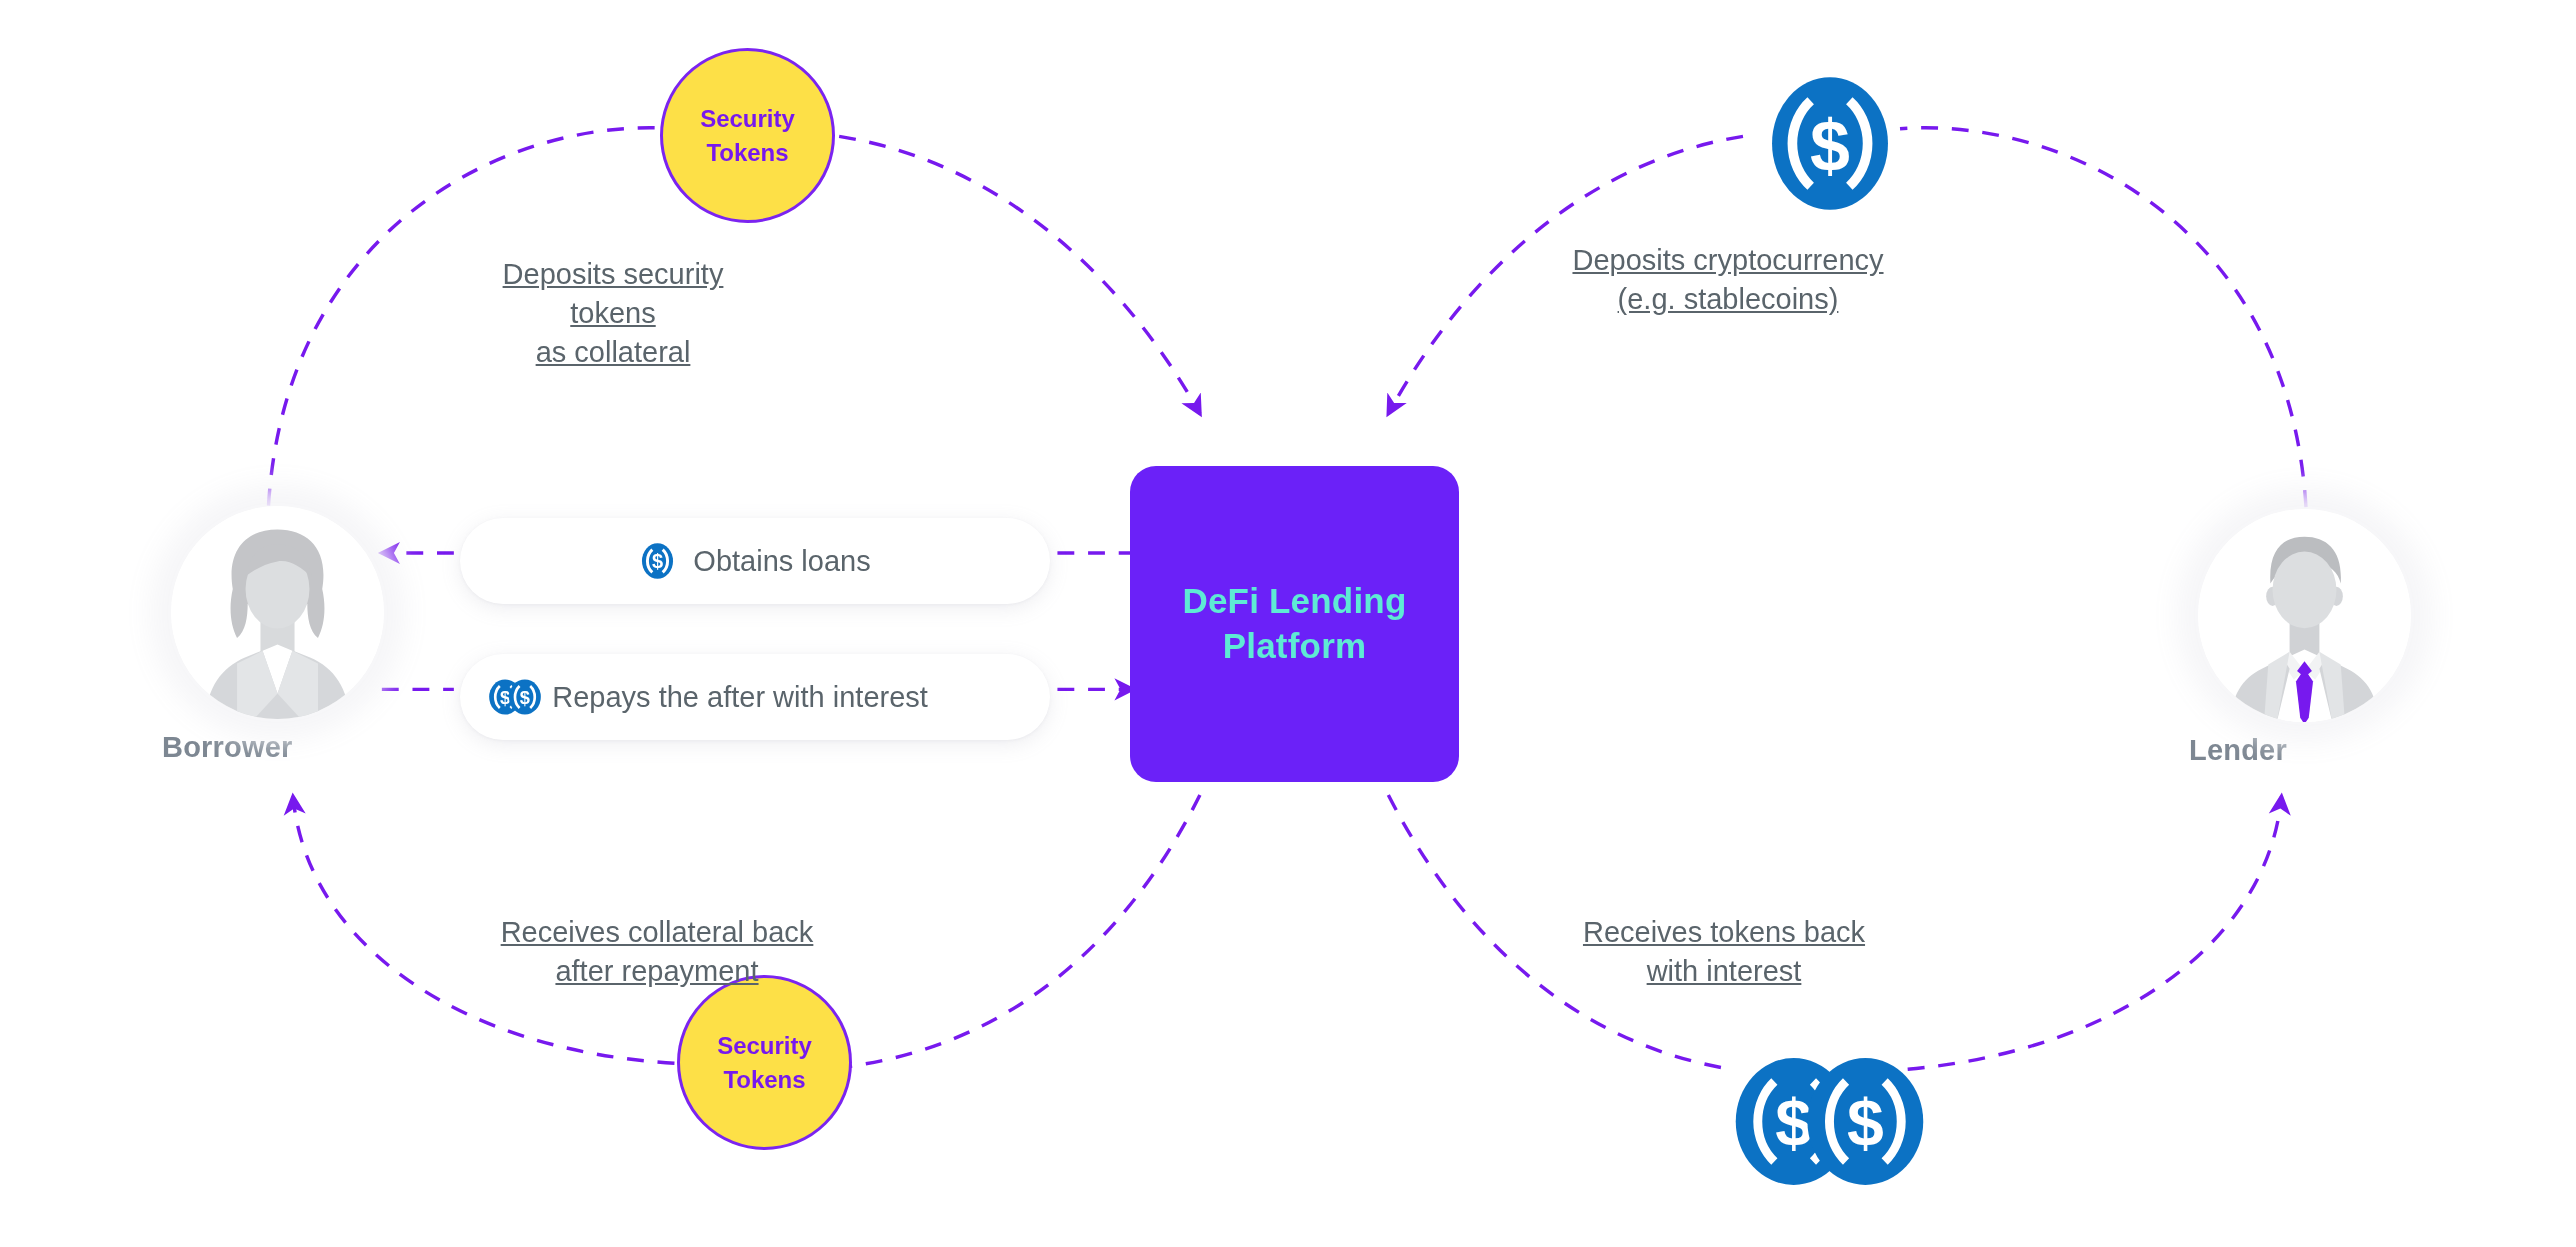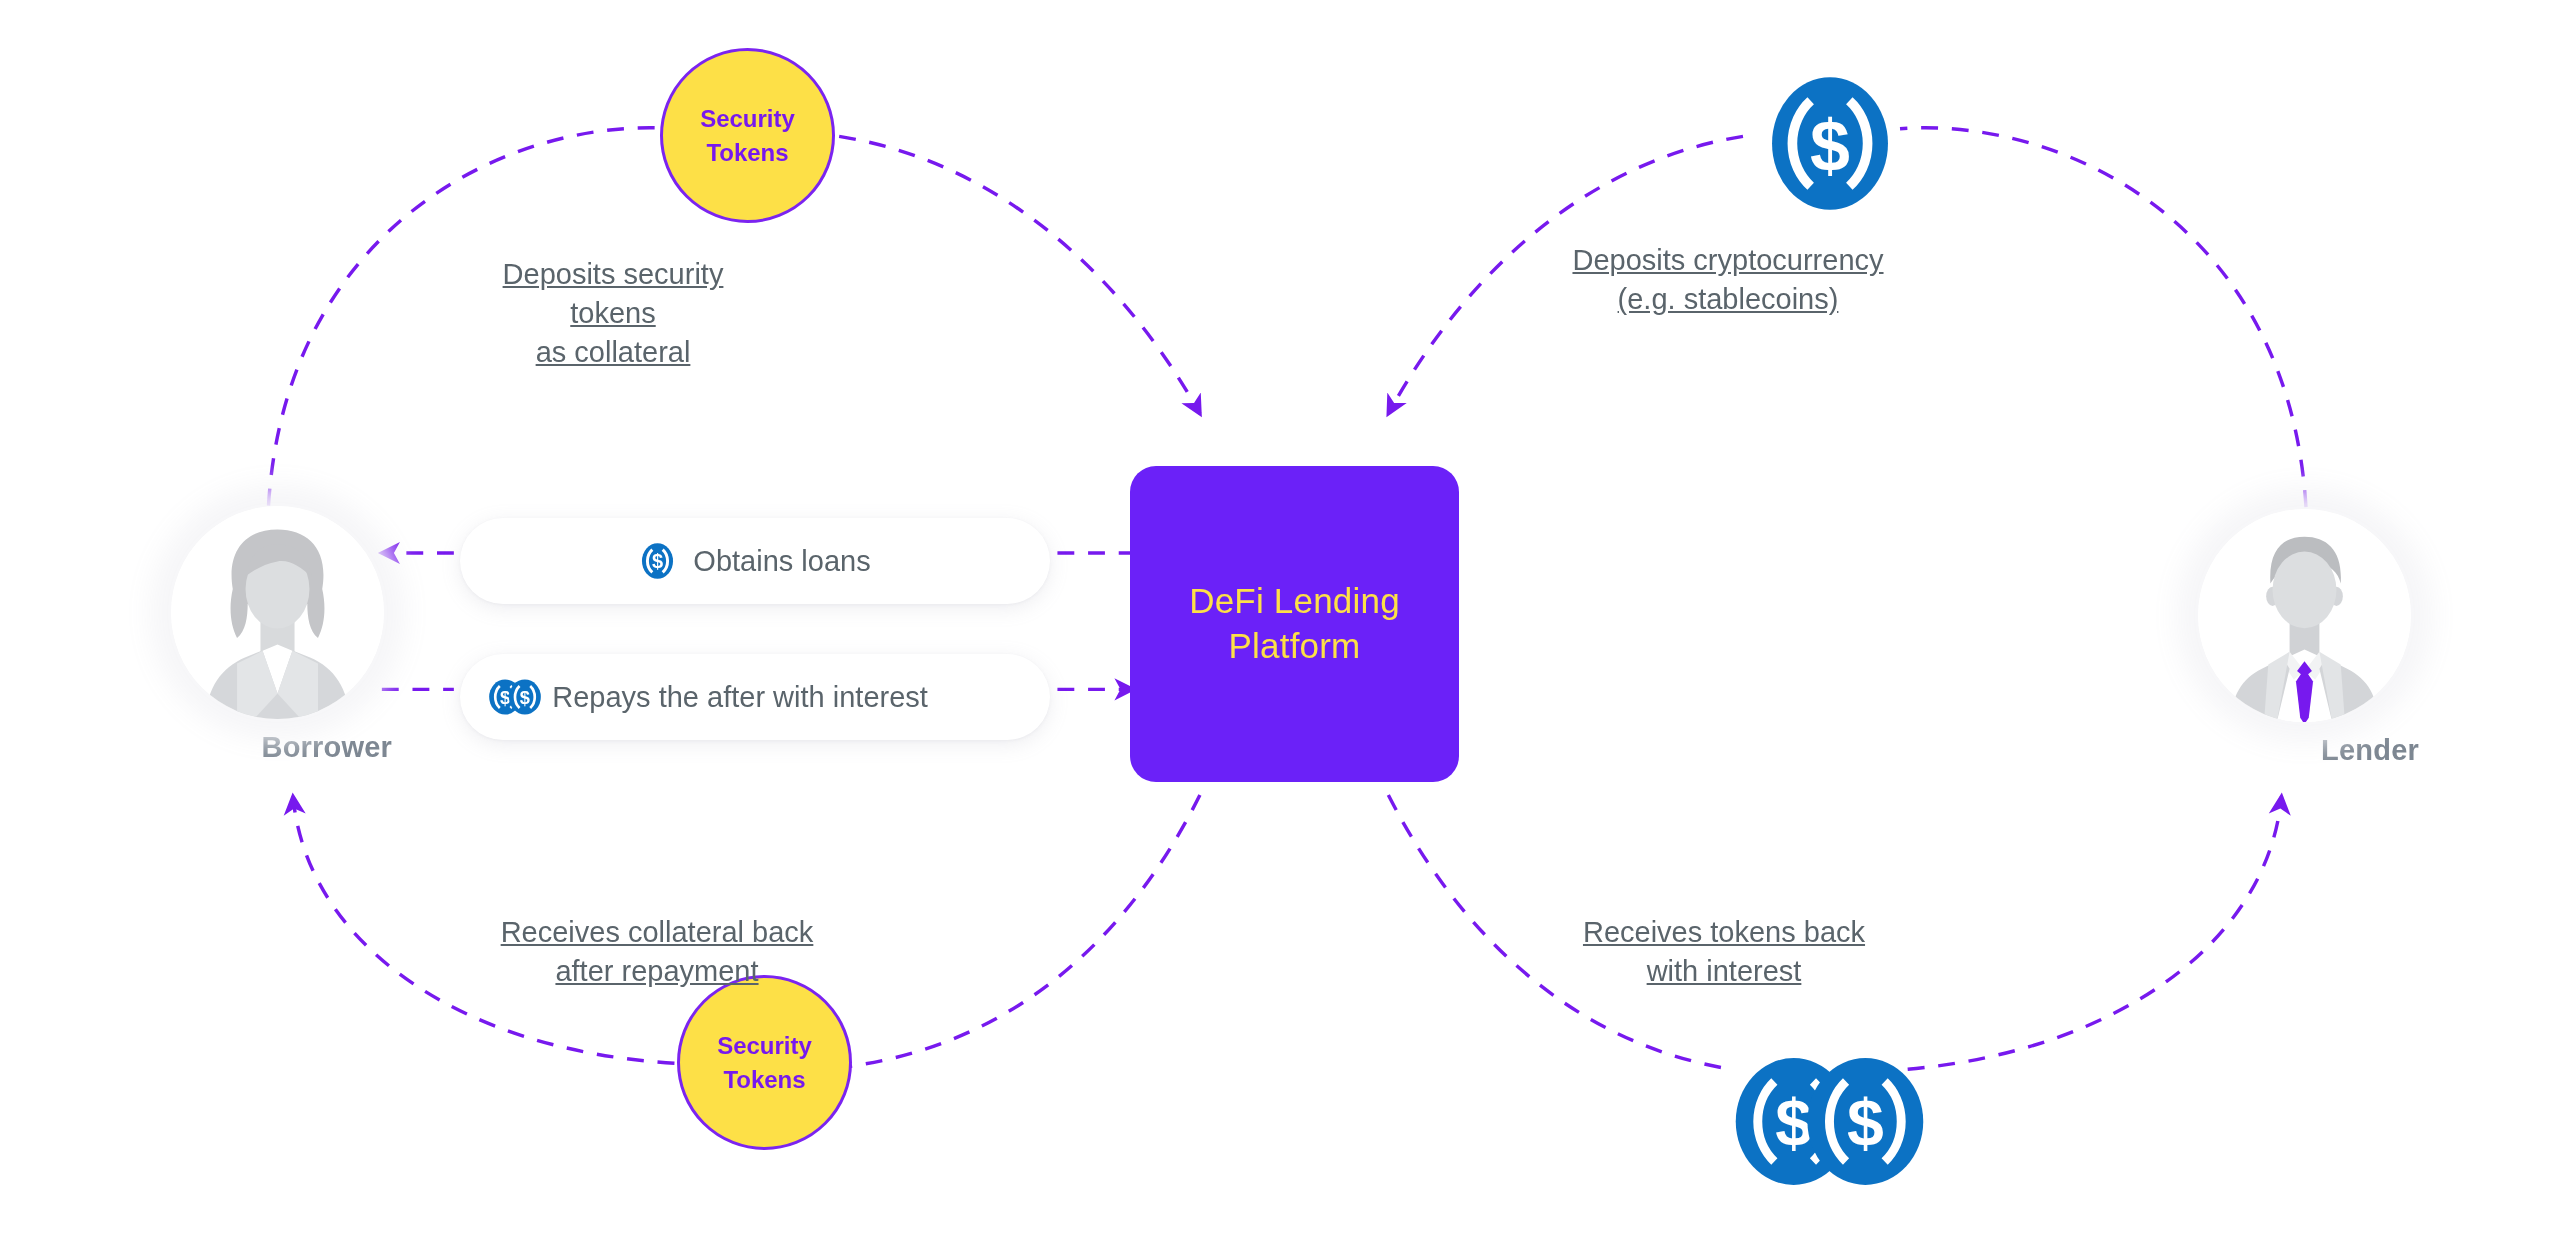--- a/index.html
+++ b/index.html
@@ -41,23 +41,23 @@
     height: 316px;
     background: #6B21F8;
     border-radius: 26px;
     display: flex;
     align-items: center;
     justify-content: center;
     text-align: center;
     box-sizing: border-box;
   }
   .platform-box .platform-label {
-    color: #fde047;
+    color: #5eead4;
     font-size: 35px;
-    font-weight: normal;
+    font-weight: bold;
     line-height: 1.28;
     letter-spacing: 0.2px;
     padding: 0 18.4px;
     white-space: pre-line;
   }
 
   
   .token-circle {
     position: absolute;
     width: 175px;
@@ -78,21 +78,21 @@
     line-height: 1.38;
     white-space: pre-line;
   }
   #token-top    { left: 660px; top: 48px; }
   #token-bottom { left: 677px; top: 975px; }
 
   
   .actor {
     position: absolute;
     width: 230px;
-    text-align: right;
+    text-align: left;
   }
   .actor-photo {
     width: 213px;
     height: 213px;
     border-radius: 50%;
     background: #ffffff;
     box-shadow: 0 0 26px 21.5px rgba(245,245,248,0.95);
     margin: 0 auto;
     position: relative;
     overflow: hidden;

